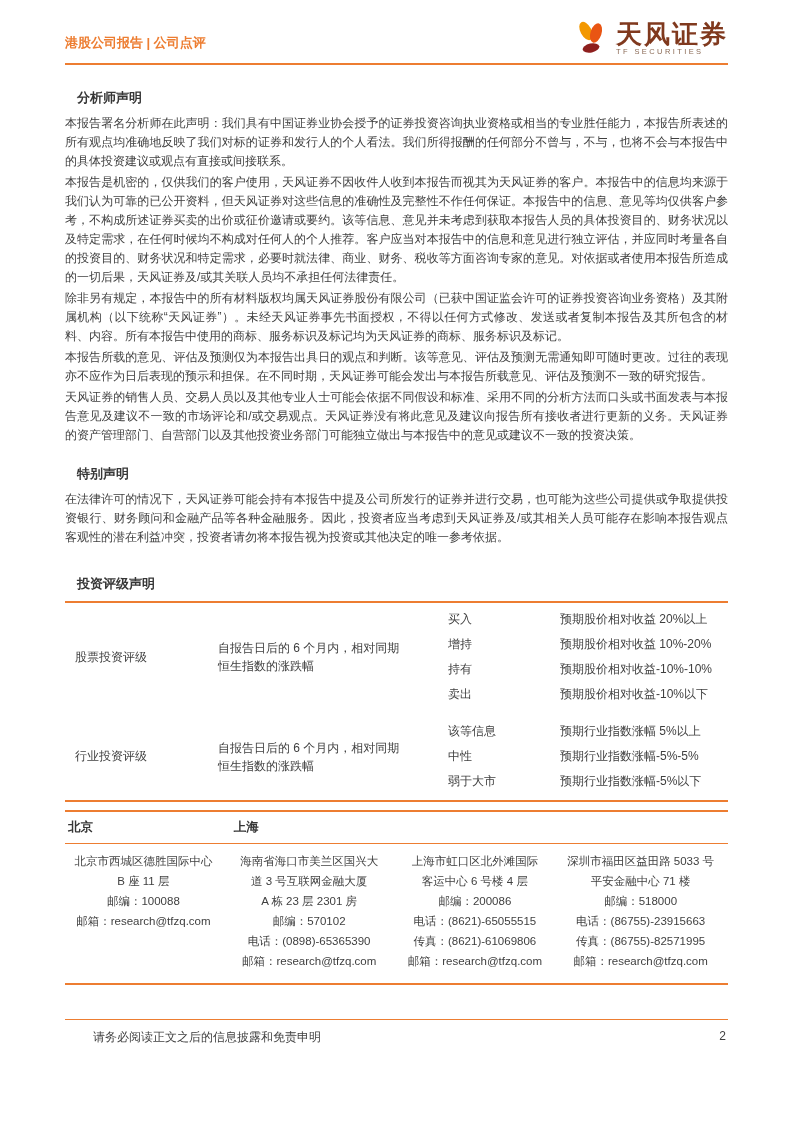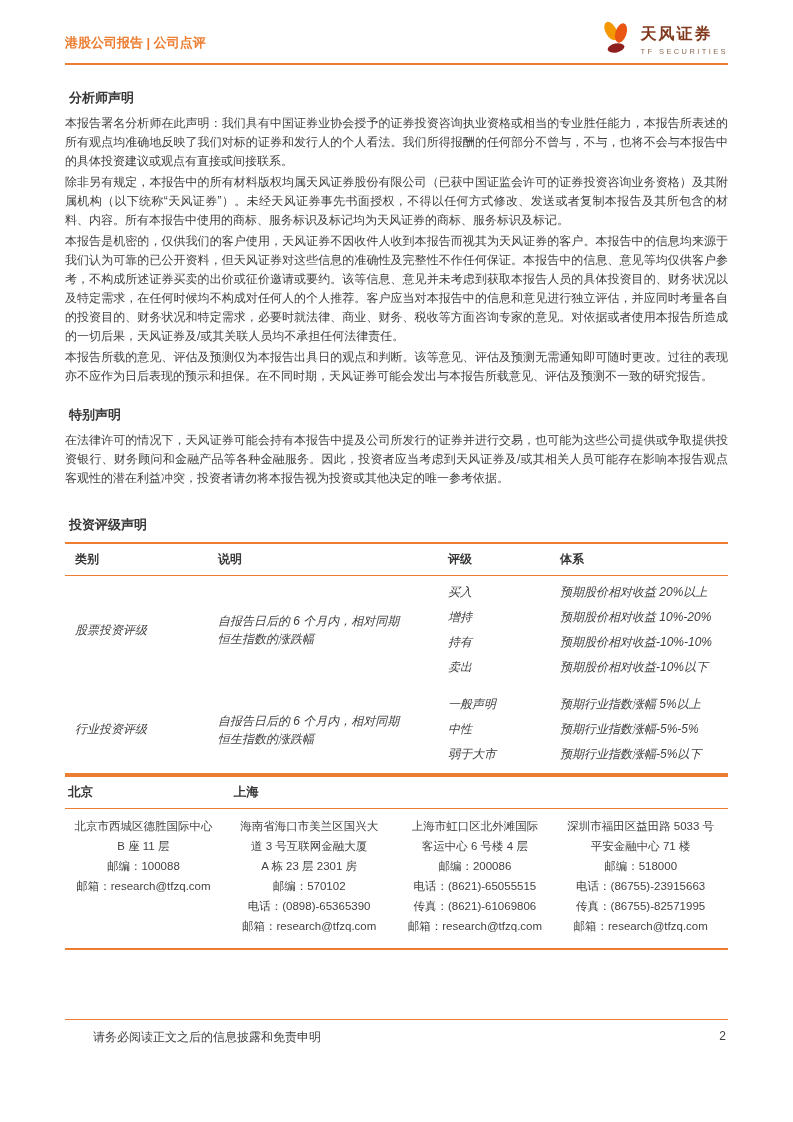--- a/index.html
+++ b/index.html
@@ -15,39 +15,39 @@
     padding:0 65px;
     position:relative;
     overflow:hidden;
     background:#fff;
   }
   
   .header { display:flex; justify-content:space-between; align-items:flex-end; padding-top:18px; }
   .breadcrumb { color:var(--accent,#ED7D31); font-weight:bold; font-size:13px; padding-bottom:8px; }
   .logo { display:flex; align-items:center; gap:6px; }
   .logo-text { display:flex; flex-direction:column; }
-  .brand-cn { font-size:16px; font-weight:bold; color:var(--brand,#80391E); letter-spacing:2px; line-height:22px; }
+  .brand-cn { font-size:26px; font-weight:bold; color:var(--brand,#80391E); letter-spacing:2px; line-height:22px; }
   .brand-en { font-size:7.5px; letter-spacing:2.4px; color:#8a6a55; margin-top:2px; }
   .header-rule { border-bottom:2px solid var(--accent,#ED7D31); margin-top:3px; }
   
-  .section-title { font-size:13px; font-weight:bold; color:var(--heading,#363636); margin:20px 4px 7px; }
+  .section-title { font-size:13px; font-weight:bold; color:var(--heading,#363636); margin:20px 12px 7px; }
   .rating-title { margin-top:28px; }
   .research-title { margin-top:20px; }
   .body-text { font-size:12px; line-height:19px; text-align:justify; margin:0 0 2px; color:var(--text,#3f3f3f); }
   .paras > .body-text { margin:0 0 2px; }
   
   .rating-table { margin-top:8px; border-top:2px solid var(--accent,#ED7D31); border-bottom:2px solid var(--accent,#ED7D31); font-size:12px; }
   .rt-header, .rt-body { display:grid; grid-template-columns:143px 230px 112px 1fr; }
   .rt-header { border-bottom:1px solid var(--accent,#ED7D31); font-weight:bold; color:var(--heading,#363636); }
   .rt-header > div { padding:7px 0 7px 10px; }
   .rt-body { grid-template-rows:25px 25px 25px 25px 12px 25px 25px 25px; align-items:center; padding:4px 0 6px; }
-  .rt-cell { padding-left:10px;font-style:italic; }
+  .rt-cell { padding-left:10px; }
   .rt-desc { line-height:18px; padding-right:28px; }
   
-  .offices { margin-top:0; border-top:2px solid var(--accent,#ED7D31); border-bottom:2px solid var(--accent,#ED7D31); }
+  .offices { margin-top:8px; border-top:2px solid var(--accent,#ED7D31); border-bottom:2px solid var(--accent,#ED7D31); }
   .offices-header { display:grid; grid-template-columns:repeat(4,1fr); border-bottom:1px solid var(--accent,#ED7D31); font-weight:bold; font-size:12.5px; color:var(--heading,#363636); }
   .offices-header > div { padding:7px 0 7px 3px; }
   .offices-body { display:grid; grid-template-columns:repeat(4,1fr); padding:7px 0 12px; }
   .office { padding:0 12px 0 3px; font-size:11.5px; }
   .office > div { line-height:20px; white-space:nowrap; overflow:hidden;text-align:center; }
   
   .footer {
     position:absolute; left:65px; right:65px; bottom:16px;
     border-top:1px solid var(--accent,#ED7D31);
     display:flex; justify-content:space-between; align-items:flex-start;
@@ -74,51 +74,46 @@
         <div class="brand-en">TF SECURITIES</div>
       </div>
     </div>
   </div>
   <div class="header-rule"></div>
 
   <h3 class="section-title" style="margin-top:24px">分析师声明</h3>
   <p class="body-text">本报告署名分析师在此声明：我们具有中国证券业协会授予的证券投资咨询执业资格或相当的专业胜任能力，本报告所表述的所有观点均准确地反映了我们对标的证券和发行人的个人看法。我们所得报酬的任何部分不曾与，不与，也将不会与本报告中的具体投资建议或观点有直接或间接联系。</p>
 
   <div class="paras">
+      <div class="body-text">本报告是机密的，仅供我们的客户使用，天风证券不因收件人收到本报告而视其为天风证券的客户。本报告中的信息均来源于我们认为可靠的已公开资料，但天风证券对这些信息的准确性及完整性不作任何保证。本报告中的信息、意见等均仅供客户参考，不构成所述证券买卖的出价或征价邀请或要约。该等信息、意见并未考虑到获取本报告人员的具体投资目的、财务状况以及特定需求，在任何时候均不构成对任何人的个人推荐。客户应当对本报告中的信息和意见进行独立评估，并应同时考量各自的投资目的、财务状况和特定需求，必要时就法律、商业、财务、税收等方面咨询专家的意见。对依据或者使用本报告所造成的一切后果，天风证券及/或其关联人员均不承担任何法律责任。</div>
       <div class="body-text">除非另有规定，本报告中的所有材料版权均属天风证券股份有限公司（已获中国证监会许可的证券投资咨询业务资格）及其附属机构（以下统称“天风证券”）。未经天风证券事先书面授权，不得以任何方式修改、发送或者复制本报告及其所包含的材料、内容。所有本报告中使用的商标、服务标识及标记均为天风证券的商标、服务标识及标记。</div>
-      <div class="body-text">本报告是机密的，仅供我们的客户使用，天风证券不因收件人收到本报告而视其为天风证券的客户。本报告中的信息均来源于我们认为可靠的已公开资料，但天风证券对这些信息的准确性及完整性不作任何保证。本报告中的信息、意见等均仅供客户参考，不构成所述证券买卖的出价或征价邀请或要约。该等信息、意见并未考虑到获取本报告人员的具体投资目的、财务状况以及特定需求，在任何时候均不构成对任何人的个人推荐。客户应当对本报告中的信息和意见进行独立评估，并应同时考量各自的投资目的、财务状况和特定需求，必要时就法律、商业、财务、税收等方面咨询专家的意见。对依据或者使用本报告所造成的一切后果，天风证券及/或其关联人员均不承担任何法律责任。</div>
       <div class="body-text">本报告所载的意见、评估及预测仅为本报告出具日的观点和判断。该等意见、评估及预测无需通知即可随时更改。过往的表现亦不应作为日后表现的预示和担保。在不同时期，天风证券可能会发出与本报告所载意见、评估及预测不一致的研究报告。</div>
+      <div class="body-text">天风证券的销售人员、交易人员以及其他专业人士可能会依据不同假设和标准、采用不同的分析方法而口头或书面发表与本报告意见及建议不一致的市场评论和/或交易观点。天风证券没有将此意见及建议向报告所有接收者进行更新的义务。天风证券的资产管理部门、自营部门以及其他投资业务部门可能独立做出与本报告中的意见或建议不一致的投资决策。</div>
     </div>
 
   <h3 class="section-title">特别声明</h3>
   <p class="body-text">在法律许可的情况下，天风证券可能会持有本报告中提及公司所发行的证券并进行交易，也可能为这些公司提供或争取提供投资银行、财务顾问和金融产品等各种金融服务。因此，投资者应当考虑到天风证券及/或其相关人员可能存在影响本报告观点客观性的潜在利益冲突，投资者请勿将本报告视为投资或其他决定的唯一参考依据。</p>
 
   <h3 class="section-title rating-title">投资评级声明</h3>
   <div class="rating-table">
-    <div class="rt-header">
-      <div>类别</div>
-      <div>说明</div>
-      <div>评级</div>
-      <div>体系</div>
-    </div>
     <div class="rt-body">
       <div class="rt-cell" style="grid-area:1/1/span 4/auto">股票投资评级</div>
       <div class="rt-cell rt-desc" style="grid-area:1/2/span 4/auto">自报告日后的 6 个月内，相对同期恒生指数的涨跌幅</div>
       <div class="rt-cell" style="grid-area:1/3">买入</div>
       <div class="rt-cell" style="grid-area:1/4">预期股价相对收益 20%以上</div>
       <div class="rt-cell" style="grid-area:2/3">增持</div>
       <div class="rt-cell" style="grid-area:2/4">预期股价相对收益 10%-20%</div>
       <div class="rt-cell" style="grid-area:3/3">持有</div>
       <div class="rt-cell" style="grid-area:3/4">预期股价相对收益-10%-10%</div>
       <div class="rt-cell" style="grid-area:4/3">卖出</div>
       <div class="rt-cell" style="grid-area:4/4">预期股价相对收益-10%以下</div>
 
       <div class="rt-cell" style="grid-area:6/1/span 3/auto">行业投资评级</div>
       <div class="rt-cell rt-desc" style="grid-area:6/2/span 3/auto">自报告日后的 6 个月内，相对同期恒生指数的涨跌幅</div>
-      <div class="rt-cell" style="grid-area:6/3">一般声明</div>
+      <div class="rt-cell" style="grid-area:6/3">该等信息</div>
       <div class="rt-cell" style="grid-area:6/4">预期行业指数涨幅 5%以上</div>
       <div class="rt-cell" style="grid-area:7/3">中性</div>
       <div class="rt-cell" style="grid-area:7/4">预期行业指数涨幅-5%-5%</div>
       <div class="rt-cell" style="grid-area:8/3">弱于大市</div>
       <div class="rt-cell" style="grid-area:8/4">预期行业指数涨幅-5%以下</div>
     </div>
   </div>
 
   <div class="offices">
     <div class="offices-header">

